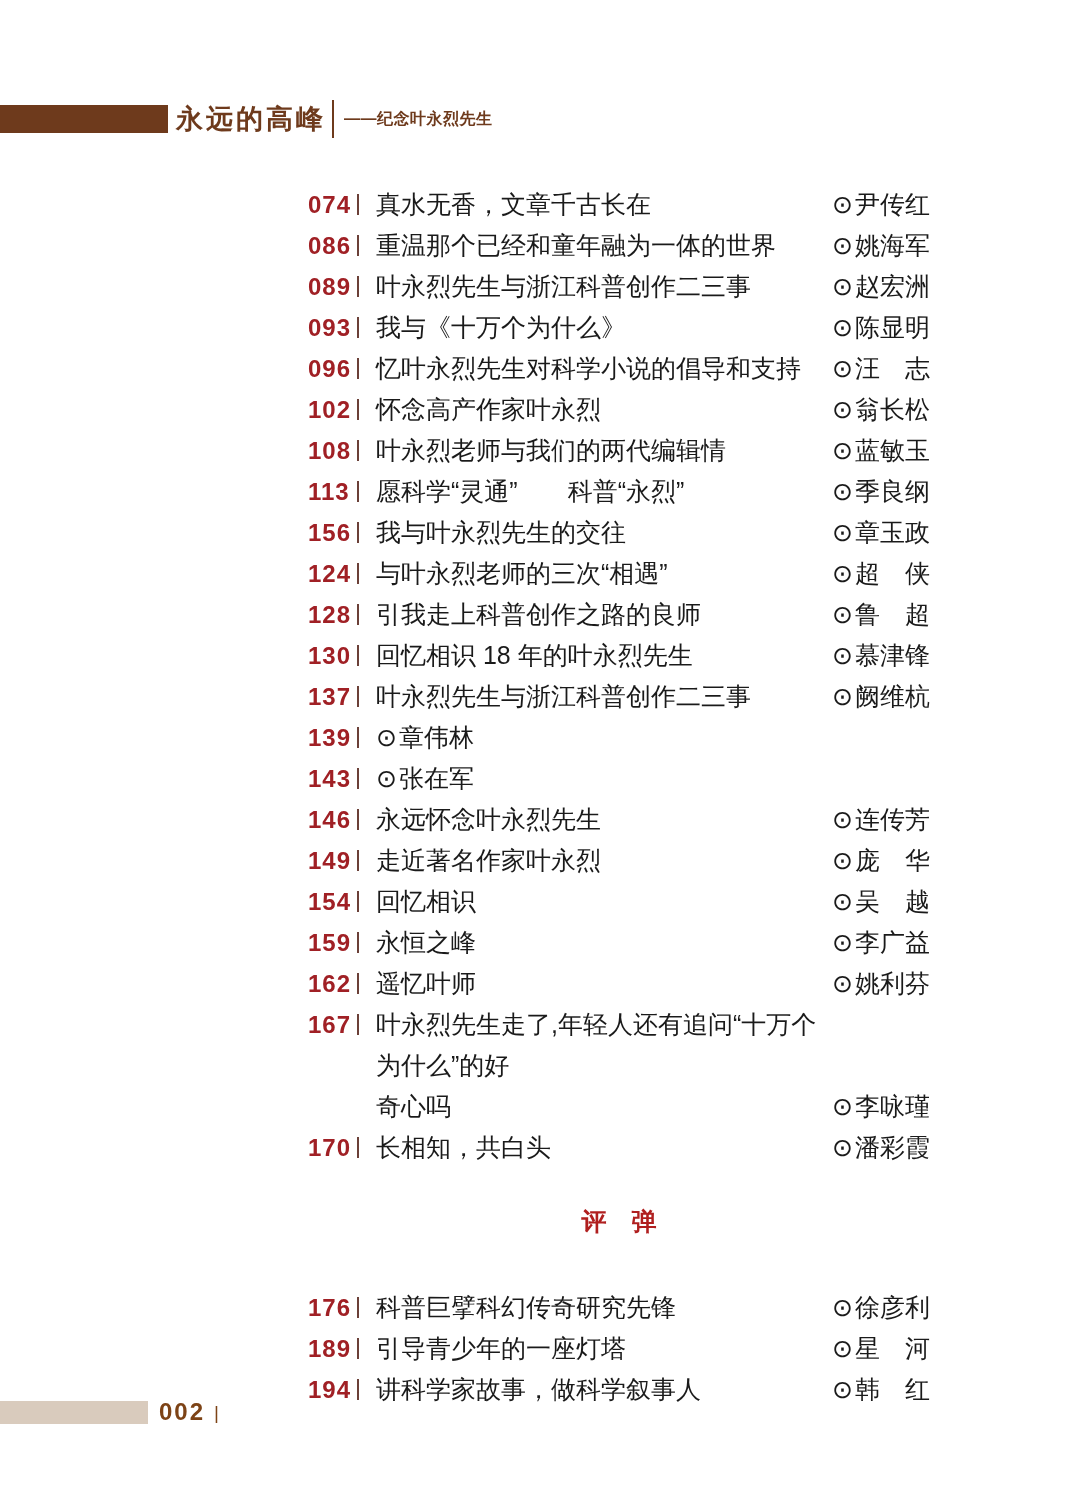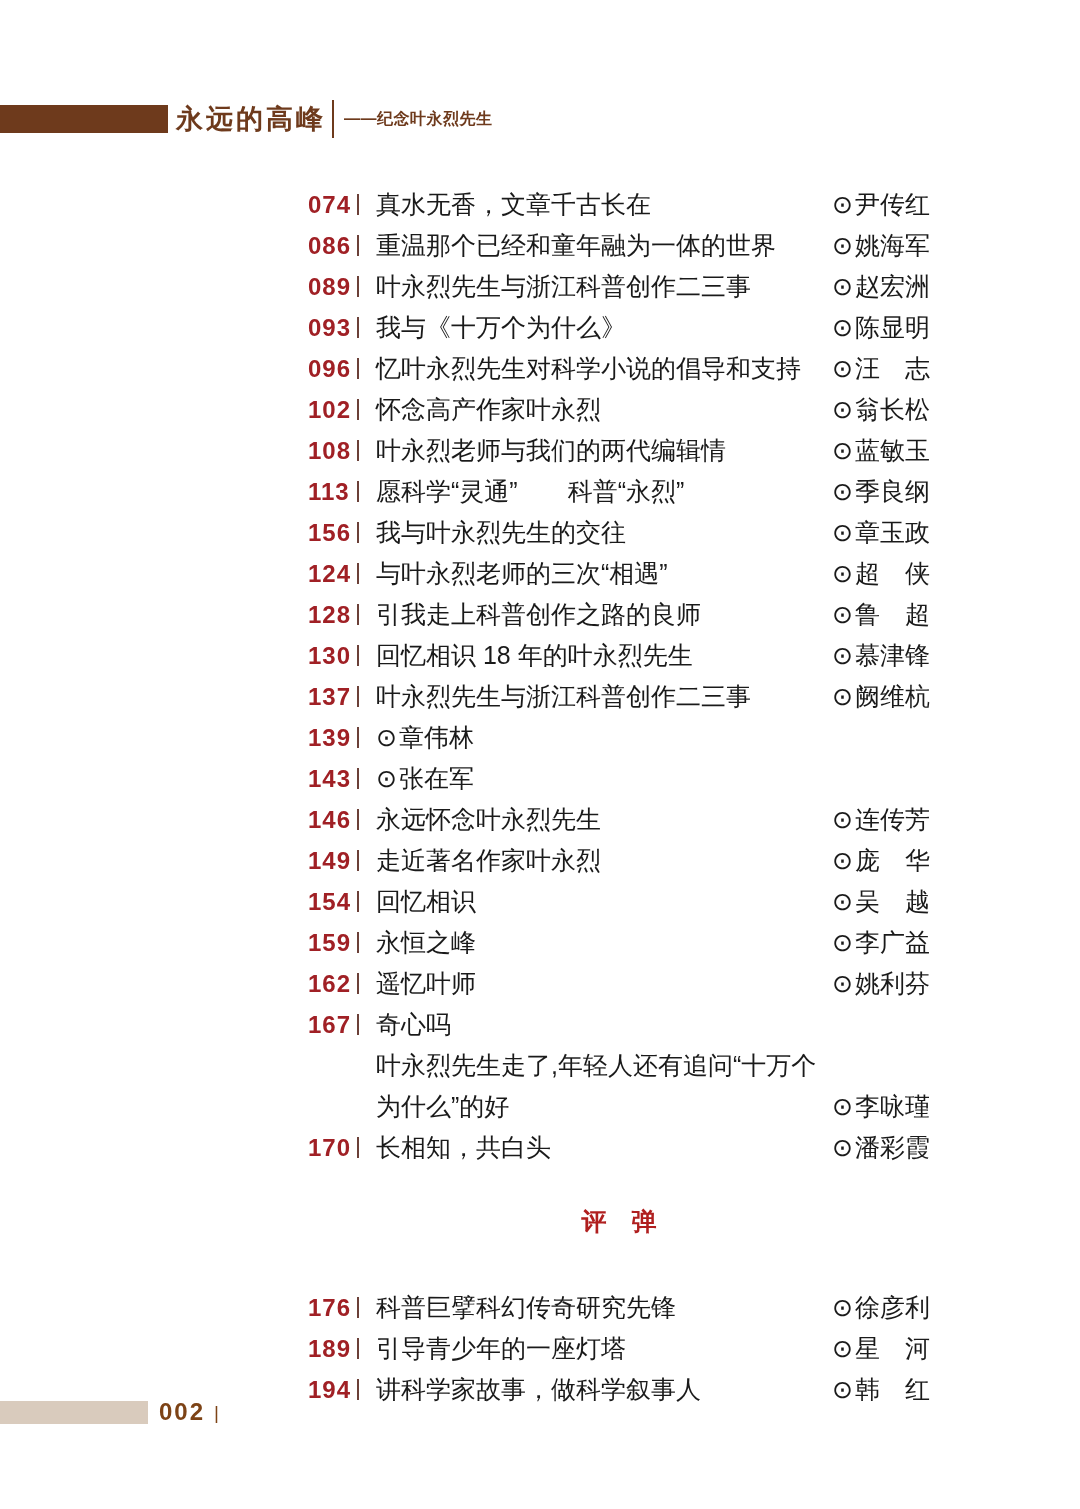--- a/index.html
+++ b/index.html
@@ -321,22 +321,22 @@
         </span>
     <span class="author">
       <span class="marker">⊙</span>
       <span class="aname">姚利芬</span>
     </span>
   </div>
       <div class="row">
     <span class="num">167</span>
     <span class="numbar"></span>
     <span class="title">
+          <span class="tline">叶永烈先生走了,年轻人还有追问“十万个为什么”的好</span>
           <span class="tline">奇心吗</span>
-          <span class="tline">叶永烈先生走了,年轻人还有追问“十万个为什么”的好</span>
         </span>
     <span class="author">
       <span class="marker">⊙</span>
       <span class="aname">李咏瑾</span>
     </span>
   </div>
       <div class="row">
     <span class="num">170</span>
     <span class="numbar"></span>
     <span class="title">

